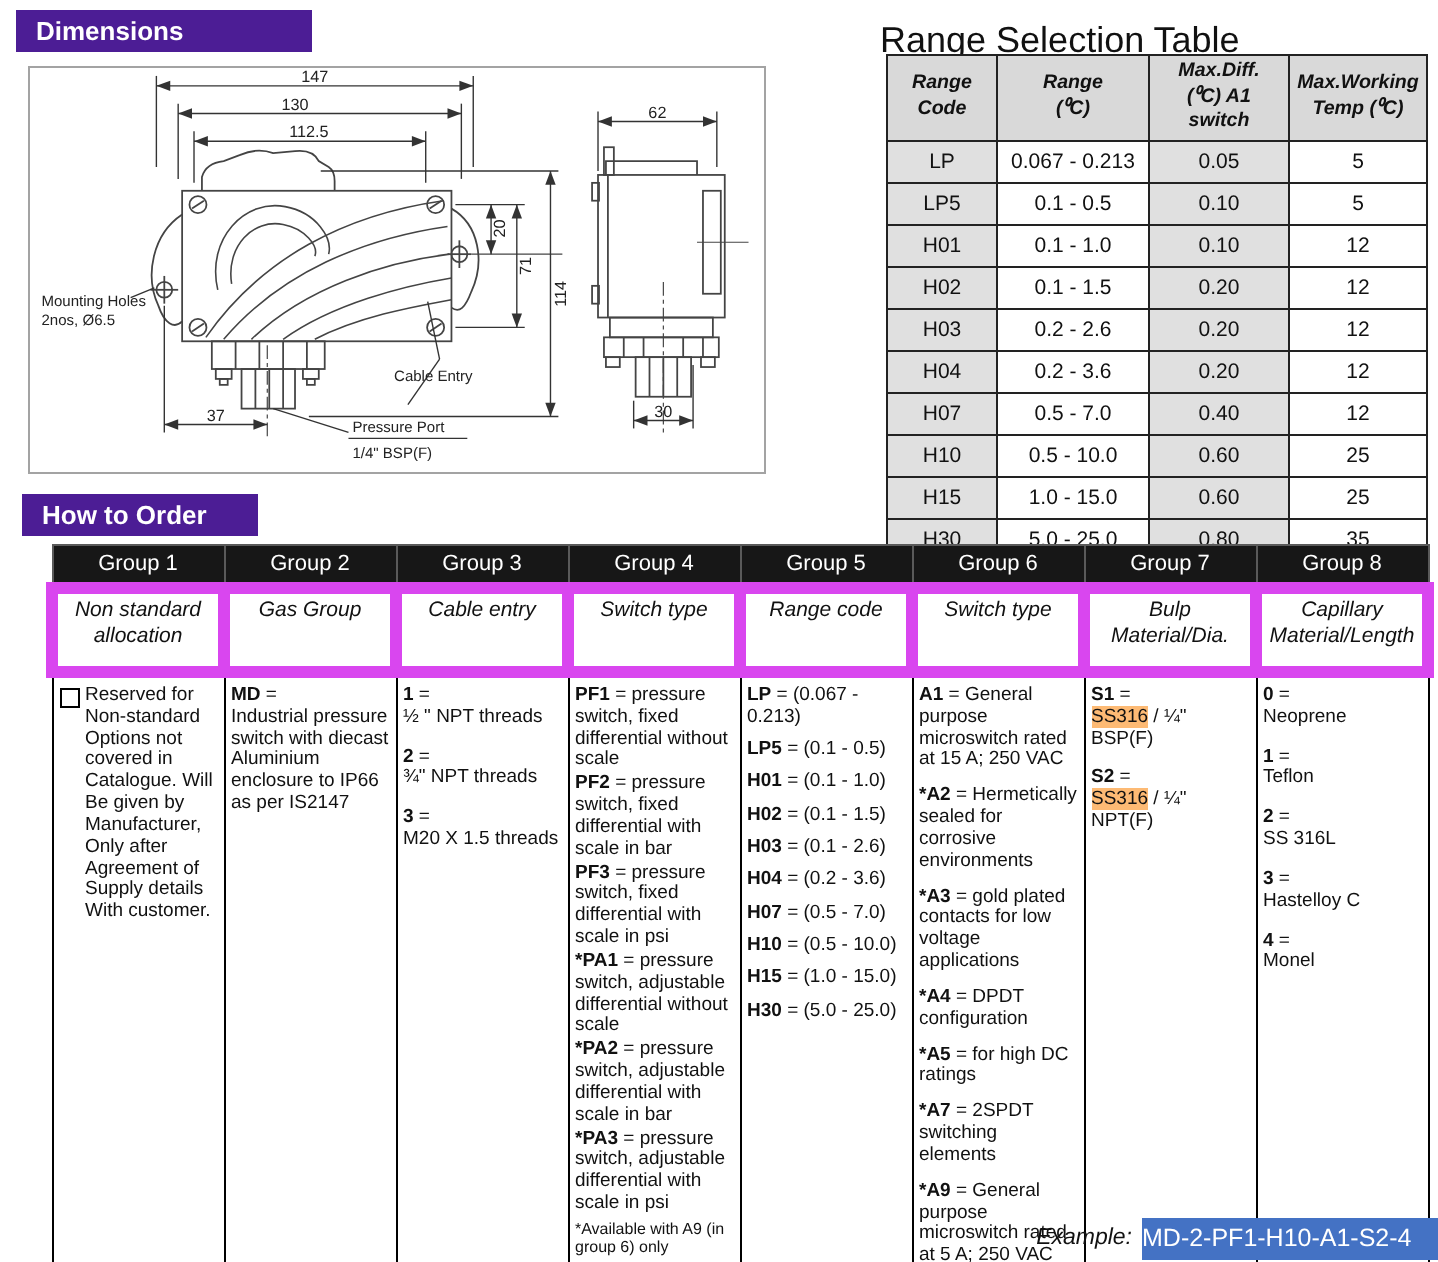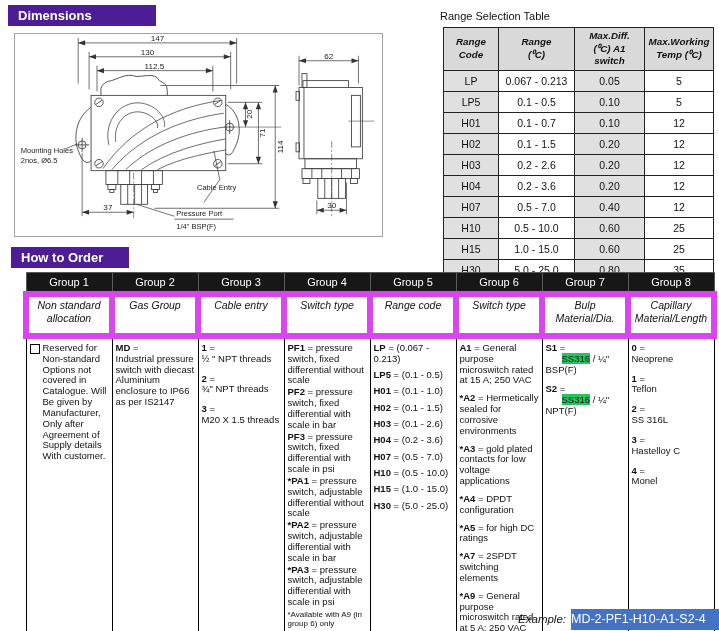--- a/index.html
+++ b/index.html
@@ -14,21 +14,21 @@
   #dims-header{left:8px;top:5px;width:148px;}
   #order-header{left:11px;top:247px;width:118px;}
 
   #drawing-box{
     position:absolute;left:14px;top:33px;width:369px;height:204px;
     border:1px solid #a3a3a3;box-sizing:border-box;background:#fff;
   }
   #drawing-box svg{display:block;width:100%;height:100%;}
   .svg-label{font-family:"Liberation Sans",sans-serif;}
 
-  #range-title{position:absolute;left:440px;top:10px;font-size:11px;color:#111;}
+  #range-title{position:absolute;left:440px;top:10px;font-size:18px;color:#111;}
 
   #range-table{position:absolute;left:443px;top:27px;border-collapse:collapse;}
   #range-table th{
     border:1px solid #222;background:#d9d9d9;font-style:italic;font-weight:bold;
     font-size:9.8px;line-height:1.3;padding:2px 2px;white-space:pre-line;text-align:center;
   }
   #range-table td{
     border:1px solid #222;font-size:10.5px;text-align:center;padding:1.5px 2px;height:17px;
   }
   #range-table td.shade{background:#e0e0e0;}
@@ -44,21 +44,21 @@
   }
   #order-table td.group-sub{
     border:6px solid #d946ef;font-weight:normal;font-style:italic;font-size:10.5px;
     text-align:center;vertical-align:top;white-space:pre-line;height:32px;padding:2px 1px;line-height:1.25;
   }
   #order-table td.group-content{
     border:1px solid #000;vertical-align:top;font-size:9.5px;line-height:1.14;
     padding:4px 3px;height:284px;box-sizing:border-box;
   }
   .code{font-weight:bold;}
-  .hl{background:#22c55e;margin-left:16px;}
+  .hl{background:#fdba74;}
   .item{margin-bottom:2px;}
   .g1{font-size:10px;line-height:1.2;}
   .g2 .item,.g3 .item,.g7 .item,.g8 .item{margin-bottom:9px;}
   .g5 .item{margin-bottom:5.5px;}
   .g6 .item{margin-bottom:7px;}
   .g4 .item{margin-bottom:1px;}
   .footnote{font-size:8px;margin-top:2px;line-height:1.15;}
   .cbx-row{display:flex;}
   .cbx{
     flex:0 0 auto;display:inline-block;width:8px;height:8px;border:1px solid #000;
@@ -249,21 +249,21 @@
         <td>5</td>
       </tr>
       <tr>
         <td class="shade">LP5</td>
         <td>0.1 - 0.5</td>
         <td class="shade">0.10</td>
         <td>5</td>
       </tr>
       <tr>
         <td class="shade">H01</td>
-        <td>0.1 - 0.7</td>
+        <td>0.1 - 1.0</td>
         <td class="shade">0.10</td>
         <td>12</td>
       </tr>
       <tr>
         <td class="shade">H02</td>
         <td>0.1 - 1.5</td>
         <td class="shade">0.20</td>
         <td>12</td>
       </tr>
       <tr>

